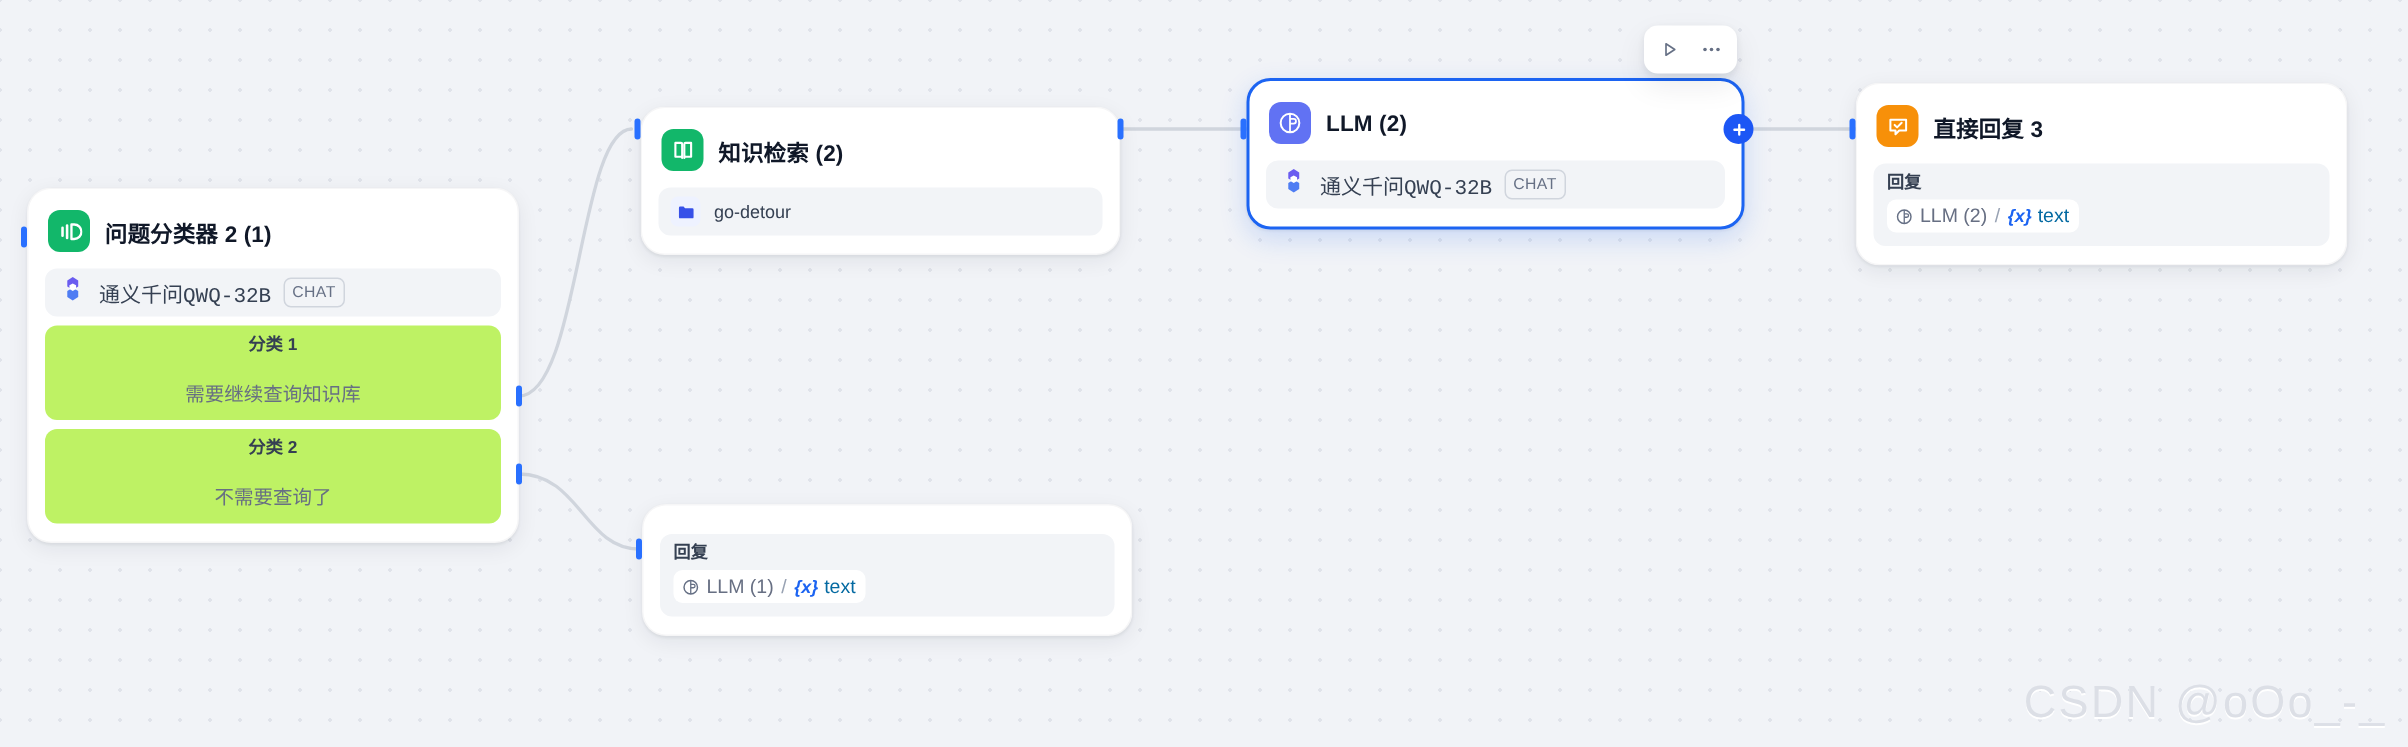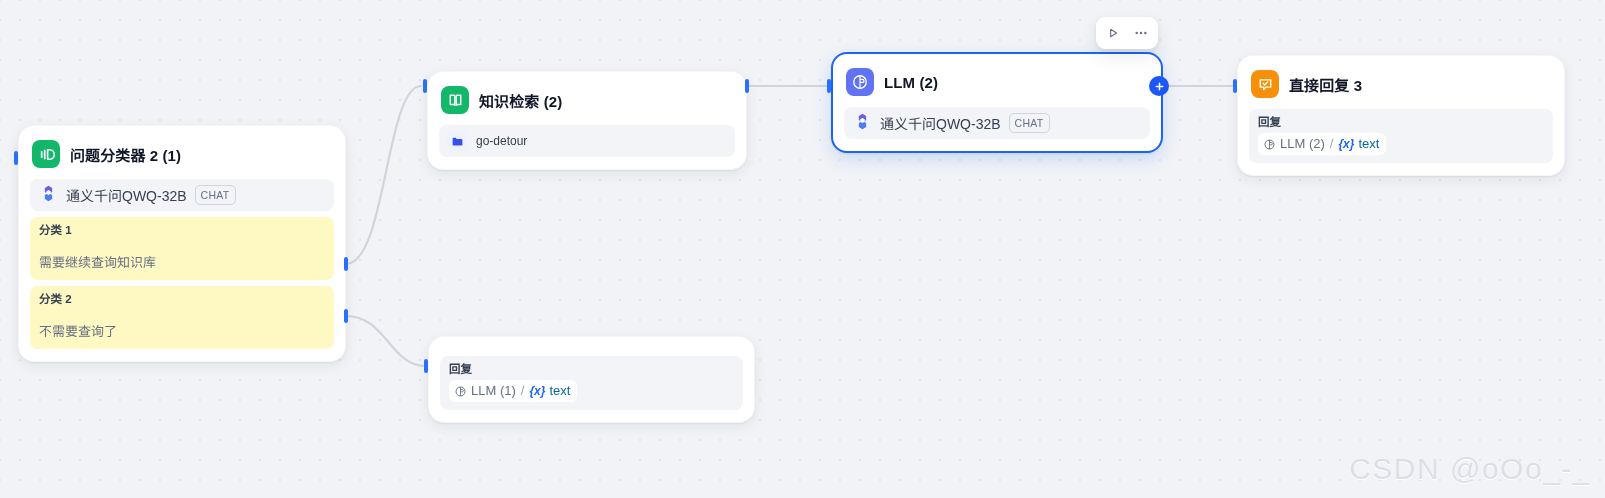--- a/index.html
+++ b/index.html
@@ -86,20 +86,21 @@
     display: flex;
     align-items: center;
     gap: 8px;
     padding: 0 9px;
     box-sizing: border-box;
   }
   .model-name {
     font-size: 14px;
     color: #354052;
     white-space: nowrap;
+    font-family: Liberation Mono, monospace;
   }
   .chat-badge {
     border: 1px solid #d0d5dd;
     border-radius: 5px;
     background: transparent;
     color: #667085;
     font-size: 10.5px;
     line-height: 1;
     padding: 4px 5px 3px 5px;
     letter-spacing: 0.3px;
@@ -122,23 +123,24 @@
     border-radius: 5px;
     background: #eef2ff;
     display: flex; align-items: center; justify-content: center;
     flex: 0 0 auto;
   }
   .ds-name { font-size: 12px; color: #354052; }
 
   
   .cat-box {
     margin-top: 6px;
-    background: #fef9c3;
+    background: #bef264;
     border-radius: 8px;
     padding: 6px 9px 8px 9px;
+    text-align: center;
   }
   .cat-label {
     font-size: 11.5px;
     font-weight: bold;
     color: #354052;
     line-height: 15px;
   }
   .cat-value {
     font-size: 13px;
     color: #676f83;

